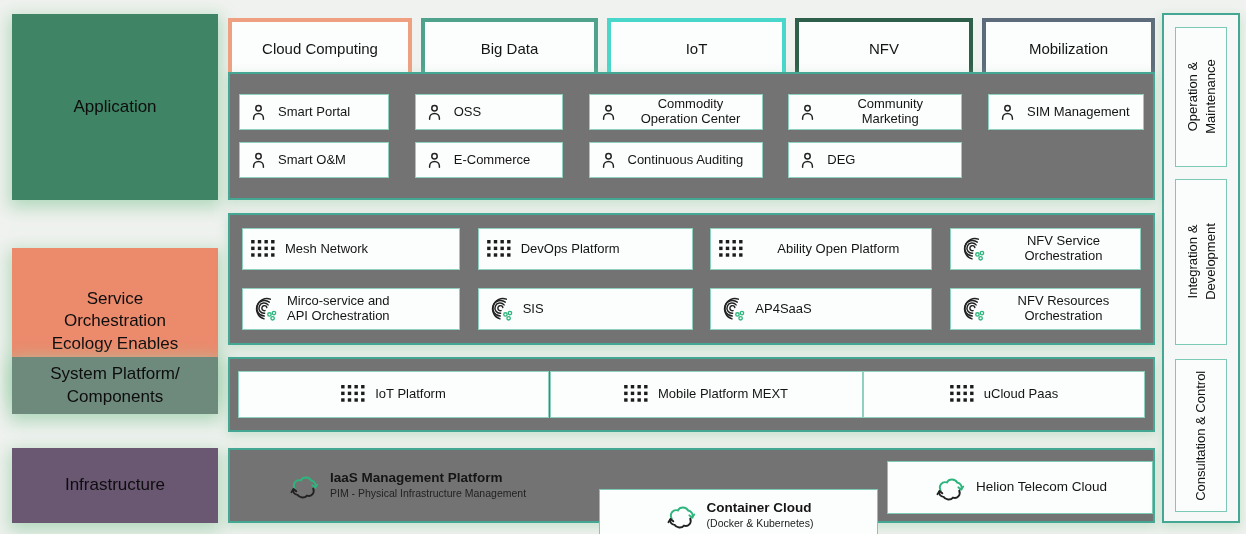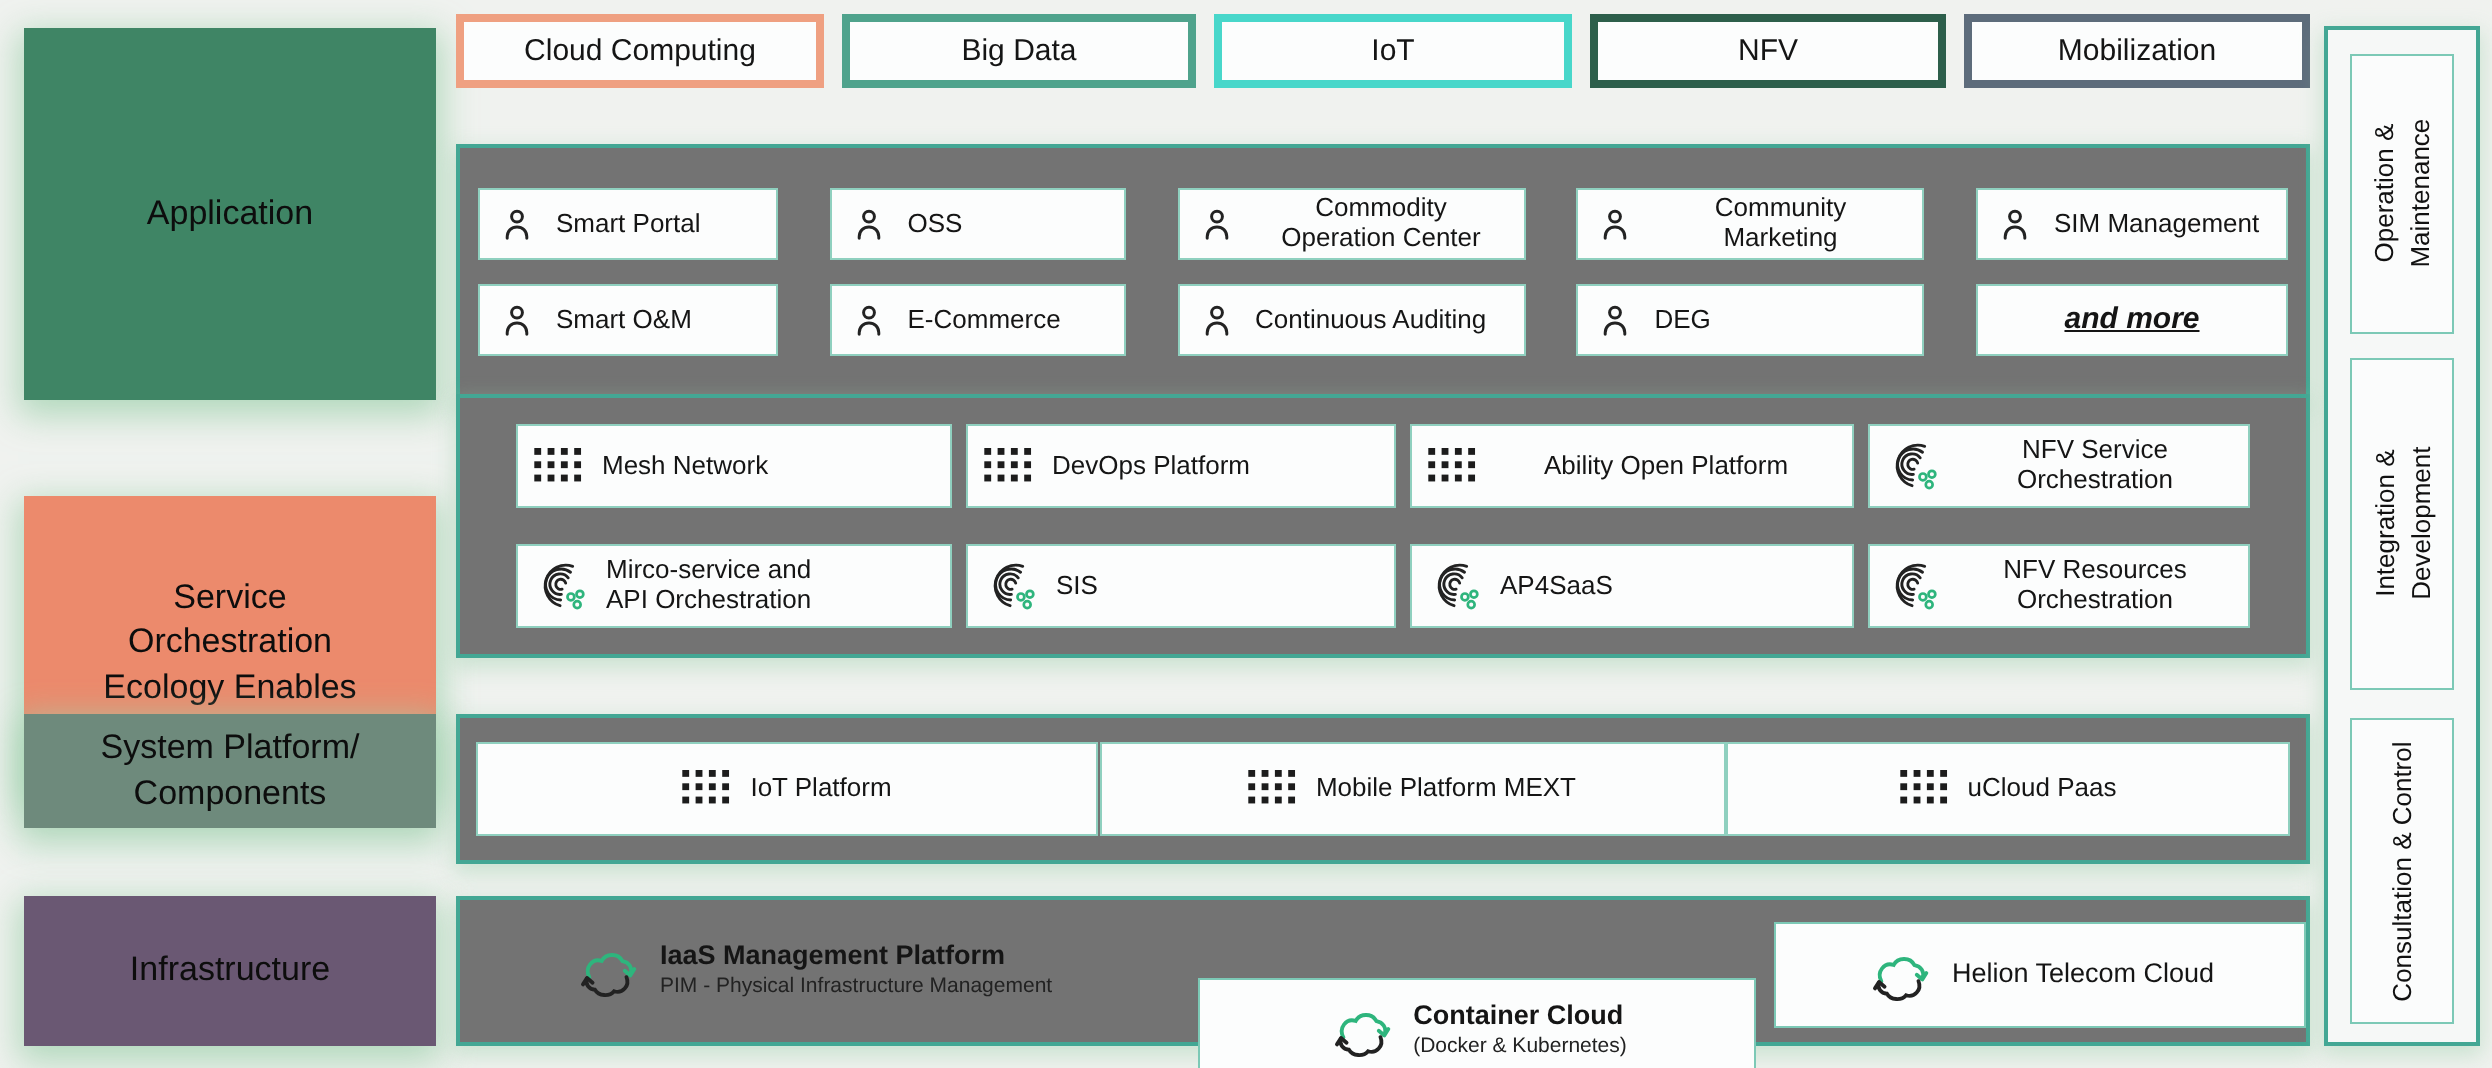--- a/index.html
+++ b/index.html
@@ -10,21 +10,21 @@
   
   .layer{position:absolute;left:12px;width:206px;display:flex;align-items:center;justify-content:center;
     text-align:center;font-size:17px;line-height:1.3;white-space:pre-line;color:#0d0d0d;
     box-shadow:0 5px 16px 3px rgba(158,208,172,0.75);}
   .l-app{top:14px;height:186px;background:#3f8565;}
   .l-svc{top:212px;height:147px;background:#ec8a6c;margin-top:36px;}
   .l-sys{top:357px;height:57px;background:#6e8a7c;}
   .l-inf{top:448px;height:75px;background:#6a5873;}
 
   
-  .tabs{position:absolute;left:228px;top:7px;width:927px;height:37px;display:flex;justify-content:space-between;}
+  .tabs{position:absolute;left:228px;top:18px;width:927px;height:60px;display:flex;justify-content:space-between;}
   .tab{box-sizing:border-box;height:100%;background:#fcfdfd;display:flex;align-items:center;justify-content:center;
     font-size:15px;border:4px solid #999;}
   .t0{width:184px;border-color:#efa081;}
   .t1{width:177px;border-color:#4fa38c;}
   .t2{width:179px;border-color:#48d7ca;}
   .t3{width:178px;border-color:#2d5f4b;}
   .t4{width:173px;border-color:#5d6c7b;}
 
   
   .sec{position:absolute;left:228px;width:927px;box-sizing:border-box;border:2px solid #43a794;
@@ -32,22 +32,22 @@
   .item{box-sizing:border-box;border:1.5px solid #8fd0bf;background:#fcfdfd;display:flex;align-items:center;
     padding:0 8px;gap:9px;font-size:13px;}
   .lbl{white-space:pre-line;line-height:1.15;}
   .ctr{flex:1;text-align:center;}
 
   .sec-app{top:72px;height:128px;display:grid;grid-template-columns:150px 148px 174px 174px 156px;
     justify-content:space-between;align-content:center;row-gap:12px;padding:0 9px;}
   .sec-app .item{height:36px;}
   .andmore{justify-content:center;font-size:15px;font-style:italic;text-decoration:underline;font-weight:bold;}
 
-  .sec-svc{top:197px;height:132px;display:grid;grid-template-columns:218px 215px 222px 191px;
-    justify-content:space-between;align-content:center;row-gap:18px;padding:0 28px;}
+  .sec-svc{top:213px;height:132px;display:grid;grid-template-columns:218px 215px 222px 191px;
+    justify-content:space-between;align-content:center;row-gap:18px;padding:0 12px;}
   .sec-svc .item{height:42px;}
 
   .sec-sys{top:357px;height:75px;display:flex;justify-content:space-between;align-items:center;padding:0 8px;box-sizing:border-box;}
   .sec-sys .item{height:47px;justify-content:center;}
   .w1{width:311px;}.w2{width:313px;}.w3{width:282px;}
 
   .sec-inf{top:448px;height:75px;}
   .iaas{position:absolute;left:57px;top:0;height:100%;display:flex;align-items:center;gap:11px;}
   .tcol{display:flex;flex-direction:column;justify-content:center;align-items:flex-start;}
   .ttl{font-size:13.5px;font-weight:bold;line-height:1.25;}
@@ -195,23 +195,20 @@
           <use href="#sym-user"></use>
         </svg>
         <span class="lbl">Continuous Auditing</span>
       </div>
     <div class="item">
         <svg class="ic" width="21" height="21">
           <use href="#sym-user"></use>
         </svg>
         <span class="lbl">DEG</span>
       </div>
-    <div class="item andmore">
-        <span class="lbl">and more</span>
-      </div>
   </div>
 
   <div class="sec sec-svc">
     <div class="item">
         <svg class="ic" width="25" height="19">
           <use href="#sym-grid"></use>
         </svg>
         <span class="lbl">Mesh Network</span>
       </div>
     <div class="item">

